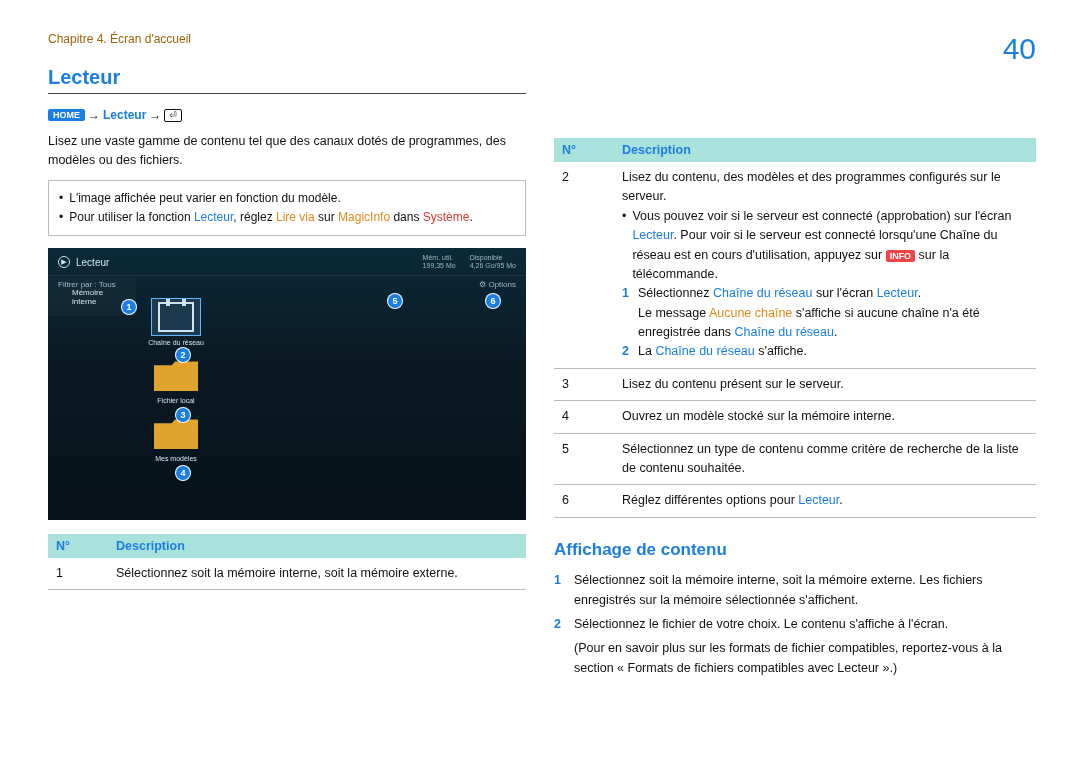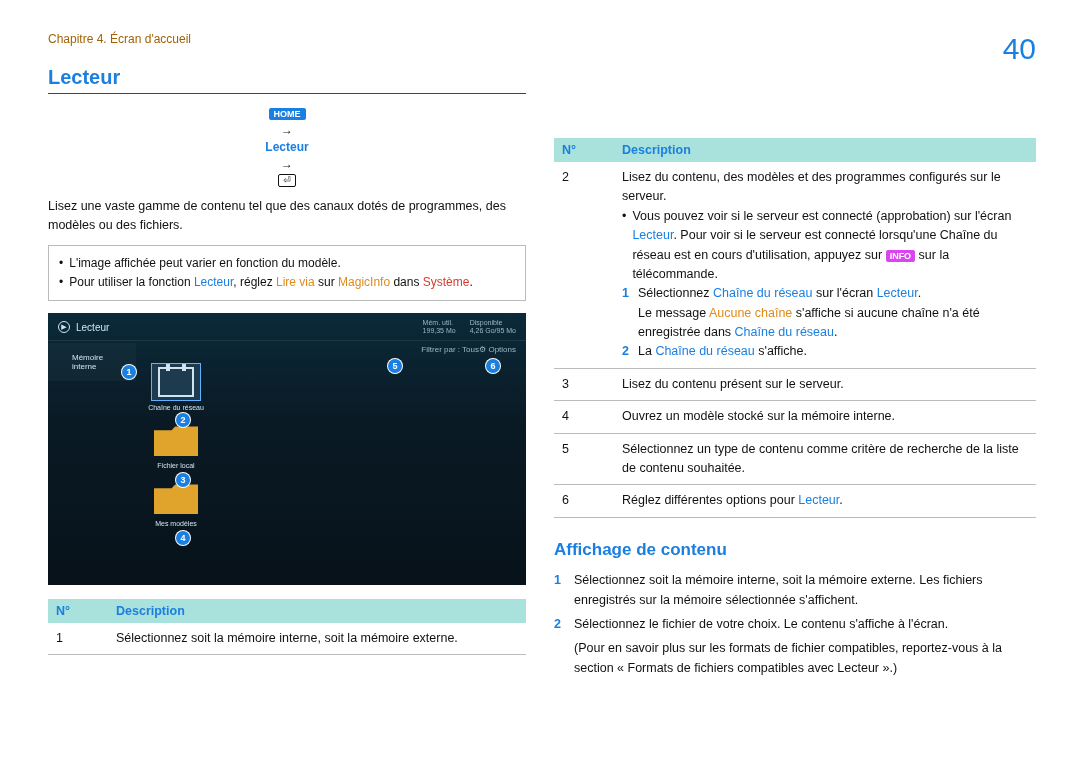--- a/index.html
+++ b/index.html
@@ -60,21 +60,20 @@
     font-weight: 600;
     margin-top: 22px;
     margin-bottom: 10px;
   }
   .breadcrumb {
     font-size: 12px;
     margin-bottom: 10px;
     display: flex;
     align-items: center;
     gap: 3px;
-    flex-direction: column;
   }
   .breadcrumb .homebtn {
     background: #1a7fe0;
     color: #fff;
     font-size: 9px;
     font-weight: 600;
     padding: 1px 5px;
     border-radius: 2px;
   }
   .breadcrumb .arrow { color: #111; font-weight: 600; }
@@ -127,21 +126,22 @@
     margin-left: auto;
     display: flex;
     gap: 14px;
     font-size: 7px;
     color: #9db6c4;
     text-align: left;
   }
   .ss-topright div { display: flex; flex-direction: column; line-height: 1.2; }
   .ss-filterrow {
     display: flex;
-    justify-content: flex-end;
+    justify-content: space-between;
+    gap: 10px;
     padding: 4px 10px 2px 10px;
     font-size: 8px;
     color: #9db6c4;
   }
   .ss-sidebar {
     position: absolute;
     left: 0;
     top: 30px;
     width: 88px;
     background: rgba(255,255,255,.03);
@@ -221,21 +221,21 @@
     border-bottom: 1px solid #bbb;
     vertical-align: top;
     line-height: 1.55;
   }
   table.desc-table tbody td:first-child { text-align: left; }
   .sub-bul { display: flex; gap: 6px; margin-left: 0; }
   .sub-bul::before { content: "•"; }
   .sub-num { display: flex; gap: 6px; }
   .sub-num .n { color: #1a7fe0; font-weight: 600; min-width: 10px; }
   .info-badge {
-    background: #d946ef; color: #fff; font-size: 9px; padding: 1px 4px; border-radius: 2px; font-weight: 600;
+    background: #ef4444; color: #fff; font-size: 9px; padding: 1px 4px; border-radius: 2px; font-weight: 600;
   }
   .numlist { margin: 0; padding: 0; list-style: none; }
   .numlist li { display: flex; gap: 8px; line-height: 1.6; margin-bottom: 4px; }
   .numlist li .nn { color: #1a7fe0; font-weight: 600; min-width: 12px; }
   .indent-note { margin-left: 20px; line-height: 1.6; }
 </style>
 </head>
 <body>
 
 <div class="page-header">

